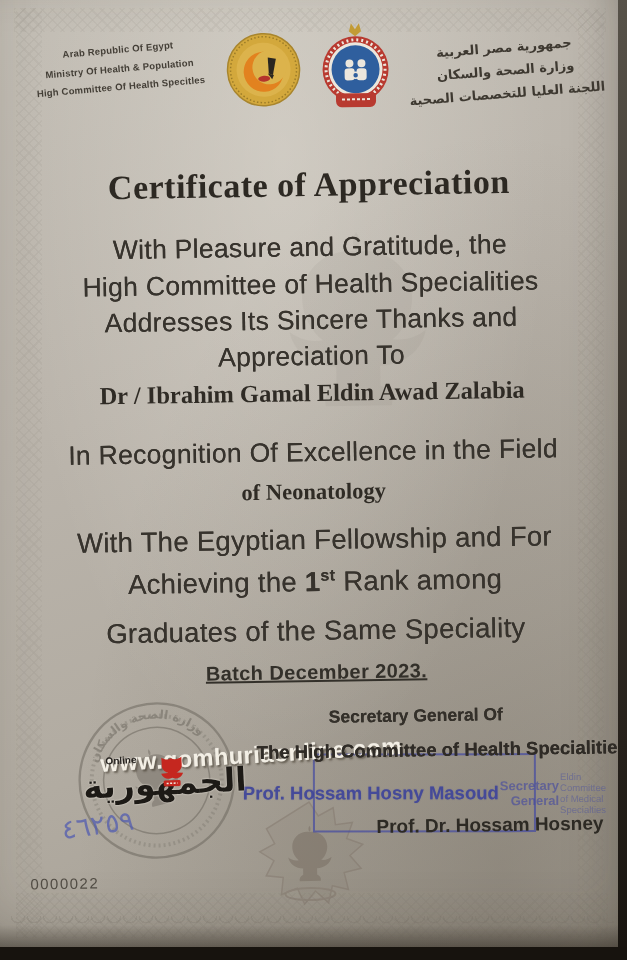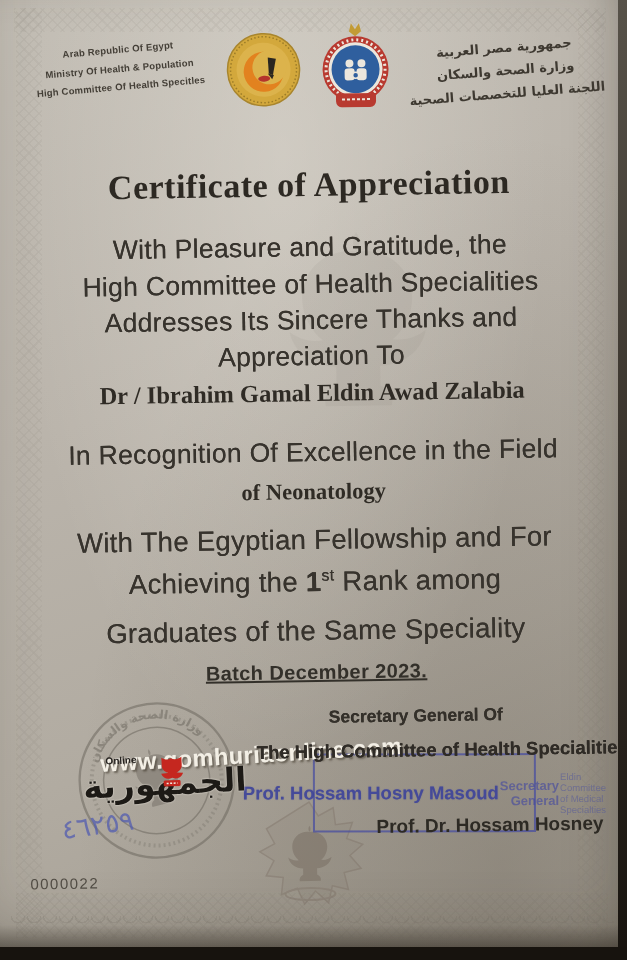--- a/index.html
+++ b/index.html
@@ -42,21 +42,21 @@
   
   .title{top:166px;font-family:"Liberation Serif",serif;font-weight:bold;font-size:34px;color:#2d2923;letter-spacing:.5px;}
   .l-sans{font-size:26.5px;color:#37332d;letter-spacing:.3px;}
   .l1{top:232px;}.l2{top:269px;}.l3{top:305px;}.l4{top:341px;}
   .recipient{top:379px;font-family:"Liberation Serif",serif;font-weight:bold;font-size:24.5px;color:#2f2b25;}
   .l5{top:437px;}
   .field{top:479px;font-family:"Liberation Serif",serif;font-weight:bold;font-size:22.5px;color:#2f2b25;}
   .l6{top:524px;font-size:27.5px;}
   .l7{top:566px;font-size:27.5px;}
   .l7 .rank{font-weight:bold;}
-  .l7 sup{font-size:16px;font-weight:normal;}
+  .l7 sup{font-size:16px;font-weight:bold;}
   .l8{top:615px;font-size:27.5px;}
   .batch{top:661px;font-weight:bold;font-size:20px;text-decoration:underline;letter-spacing:.4px;color:#33302a;}
   
   .sig1{top:707px;left:228px;width:368px;text-align:center;font-weight:bold;font-size:17.5px;color:#34302a;z-index:7;}
   .sig2{top:741px;left:242px;width:392px;text-align:center;font-weight:bold;font-size:18.5px;color:#2f2b26;z-index:7;}
   .sig-name{top:817px;left:362px;width:245px;text-align:center;font-weight:bold;font-size:19px;color:#2d2a24;z-index:7;}
   .stamp-blue{left:308px;top:755px;width:219px;height:75px;transform:rotate(0.8deg);z-index:4;
      border:2.5px solid rgba(72,78,160,.75);display:flex;flex-direction:row;align-items:center;justify-content:center;gap:1px;}
   .stamp-blue .n{font-weight:bold;font-size:18.5px;color:rgba(62,68,154,.85);white-space:nowrap;text-shadow:0 0 1px rgba(62,68,154,.5);}
   .stamp-blue .t{font-size:13px;font-weight:bold;color:rgba(70,76,158,.65);text-align:right;}

